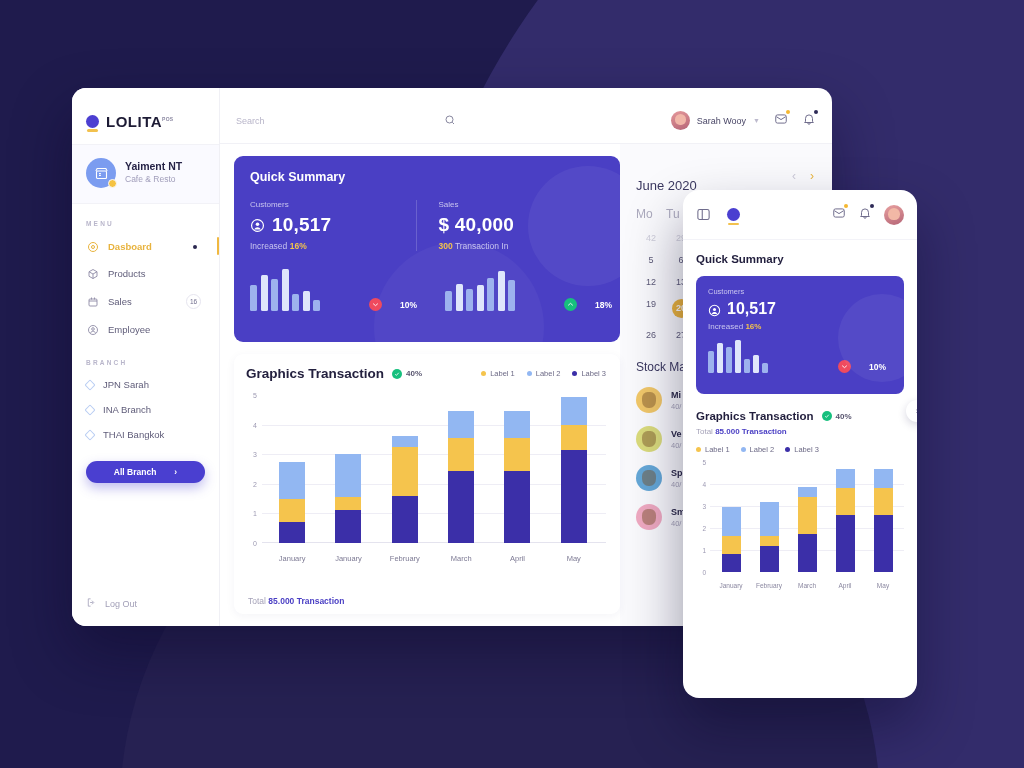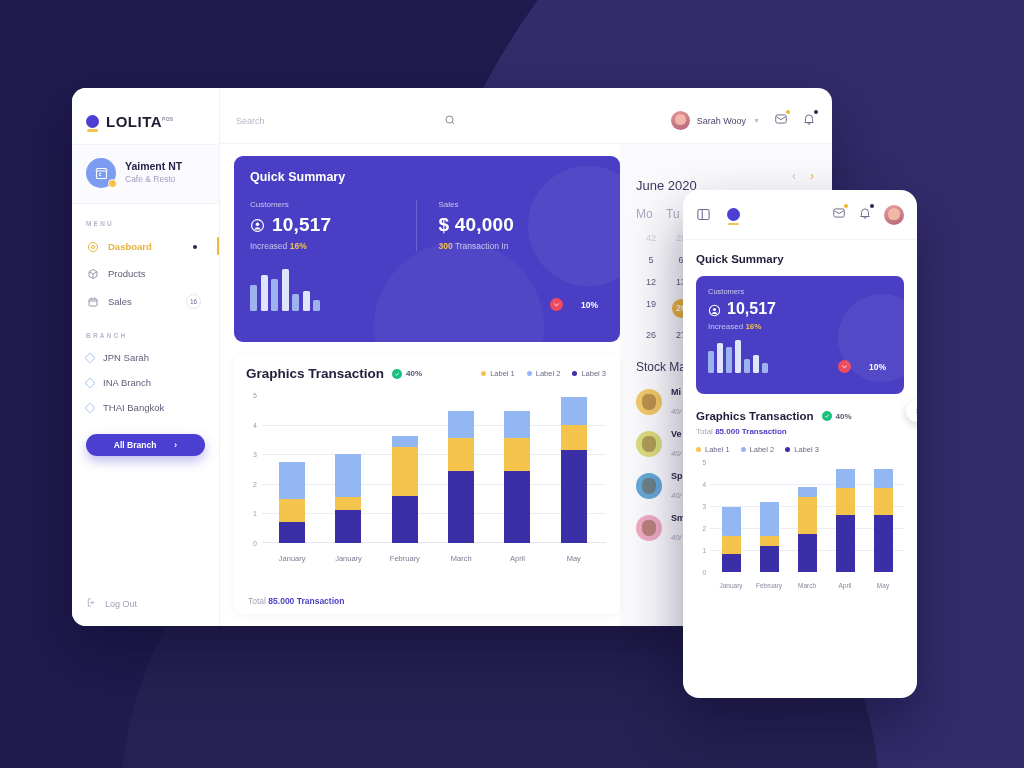--- a/index.html
+++ b/index.html
@@ -258,21 +258,21 @@
   .cal-d.mut{color:#cecdda;}
   .cal-d.sel{
     background:#eeb63e;color:#fff;font-weight:bold;
     border-radius:50%;width:19px;height:19px;line-height:19px;margin:0 auto;
   }
   .stock-title{margin-top:20px;font-size:12px;color:#3b3860;}
   .stock-item{display:flex;align-items:center;gap:9px;margin-top:13px;}
   .stock-av{width:26px;height:26px;border-radius:50%;position:relative;overflow:hidden;flex:none;}
   .stock-av::after{content:"";position:absolute;left:6px;top:5px;width:14px;height:16px;border-radius:40% 40% 45% 45%;background:rgba(120,80,40,.45);}
   .stock-nm{font-size:9px;font-weight:bold;color:#2c2949;}
-  .stock-sb{font-size:7.5px;color:#a6a3b9;margin-top:10px;font-style:italic;}
+  .stock-sb{font-size:7.5px;color:#a6a3b9;margin-top:2px;}
 
   
   .mobile{
     position:absolute; left:683px; top:190px;
     width:234px; height:508px;
     background:#fff; border-radius:16px;
     box-shadow:0 28px 55px rgba(10,6,40,.42);
     overflow:hidden;
   }
   .m-top{
@@ -381,20 +381,30 @@
       <span class="ic">
           <svg viewBox="0 0 24 24" fill="none" stroke="currentColor" stroke-width="1.8">
             <rect x="4" y="6" width="16" height="14" rx="2"></rect>
             <path d="M4 10h16M9 3v4M15 3v4"></path>
           </svg>
         </span>
       <span class="nav-lbl">Sales</span>
       <span class="badge-n">16</span>
     </div>
 
+    <div class="nav-item">
+      <span class="ic">
+          <svg viewBox="0 0 24 24" fill="none" stroke="currentColor" stroke-width="1.8">
+            <circle cx="12" cy="12" r="9"></circle>
+            <circle cx="12" cy="10" r="2.6"></circle>
+            <path d="M7 18c1-2.4 3-3.4 5-3.4s4 1 5 3.4"></path>
+          </svg>
+        </span>
+      <span class="nav-lbl">Employee</span>
+    </div>
 
 
     <div class="sec-label">BRANCH</div>
 
     <div class="branch-item">
       <span class="diamond"></span>
       <span class="branch-lbl">JPN Sarah</span>
     </div>
     <div class="branch-item">
       <span class="diamond"></span>
@@ -495,20 +505,39 @@
                   <i style="height: 20px; background: rgb(223, 230, 251);"></i>
                   <i style="height: 11px; background: rgb(157, 178, 238);"></i>
                 </div>
               <div class="pct-badge">
                 <span class="pct-circle" style="background:#ef4a5e">
                     <svg viewBox="0 0 24 24" fill="none" stroke="currentColor" stroke-width="3">
                       <path d="M4 9l8 7 8-7"></path>
                     </svg>
                   </span>
                 <span class="pct-txt">10%</span>
+              </div>
+            </div>
+            <div class="qs-chart-half second">
+              <div class="mini-bars" id="spark-sales">
+                  <i style="height: 20px; background: rgb(157, 178, 238);"></i>
+                  <i style="height: 27px; background: rgb(223, 230, 251);"></i>
+                  <i style="height: 22px; background: rgb(157, 178, 238);"></i>
+                  <i style="height: 26px; background: rgb(223, 230, 251);"></i>
+                  <i style="height: 33px; background: rgb(157, 178, 238);"></i>
+                  <i style="height: 40px; background: rgb(223, 230, 251);"></i>
+                  <i style="height: 31px; background: rgb(157, 178, 238);"></i>
+                </div>
+              <div class="pct-badge">
+                <span class="pct-circle" style="background:#17c07e">
+                    <svg viewBox="0 0 24 24" fill="none" stroke="currentColor" stroke-width="3">
+                      <path d="M4 15l8-7 8 7"></path>
+                    </svg>
+                  </span>
+                <span class="pct-txt">18%</span>
               </div>
             </div>
           </div>
         </div>
 
         <div class="gt-card">
           <div class="gt-head">
             <div class="gt-title">Graphics Transaction</div>
             <div class="gt-badge">
               <span class="cr">

